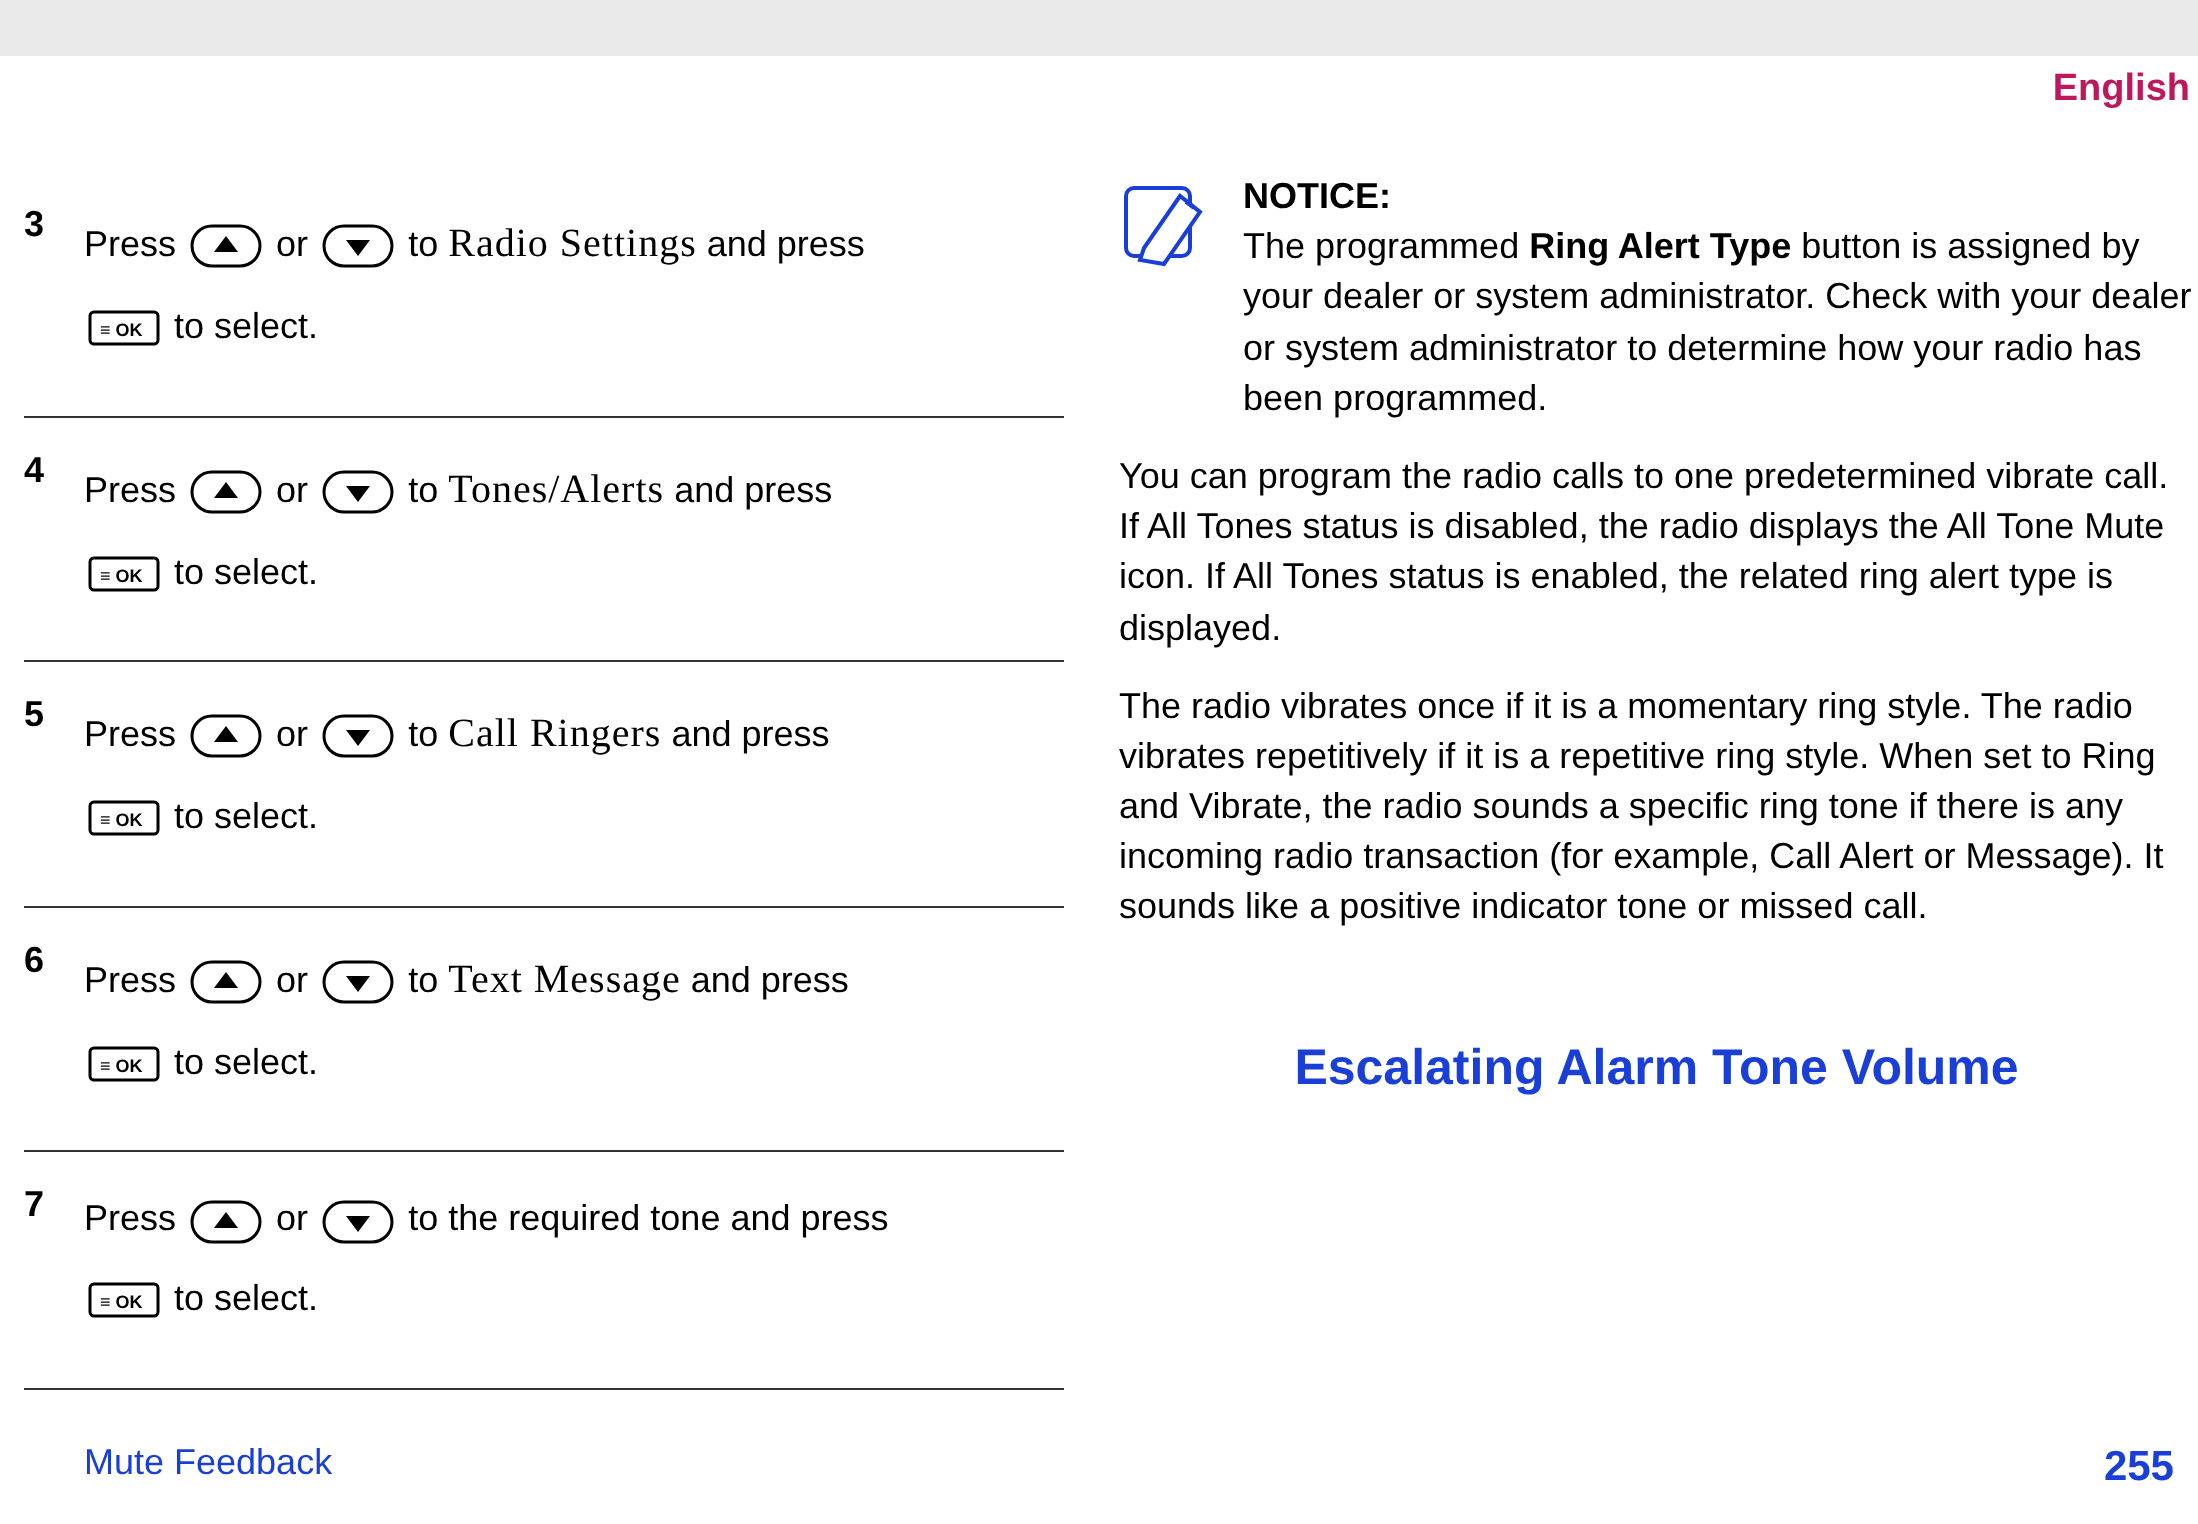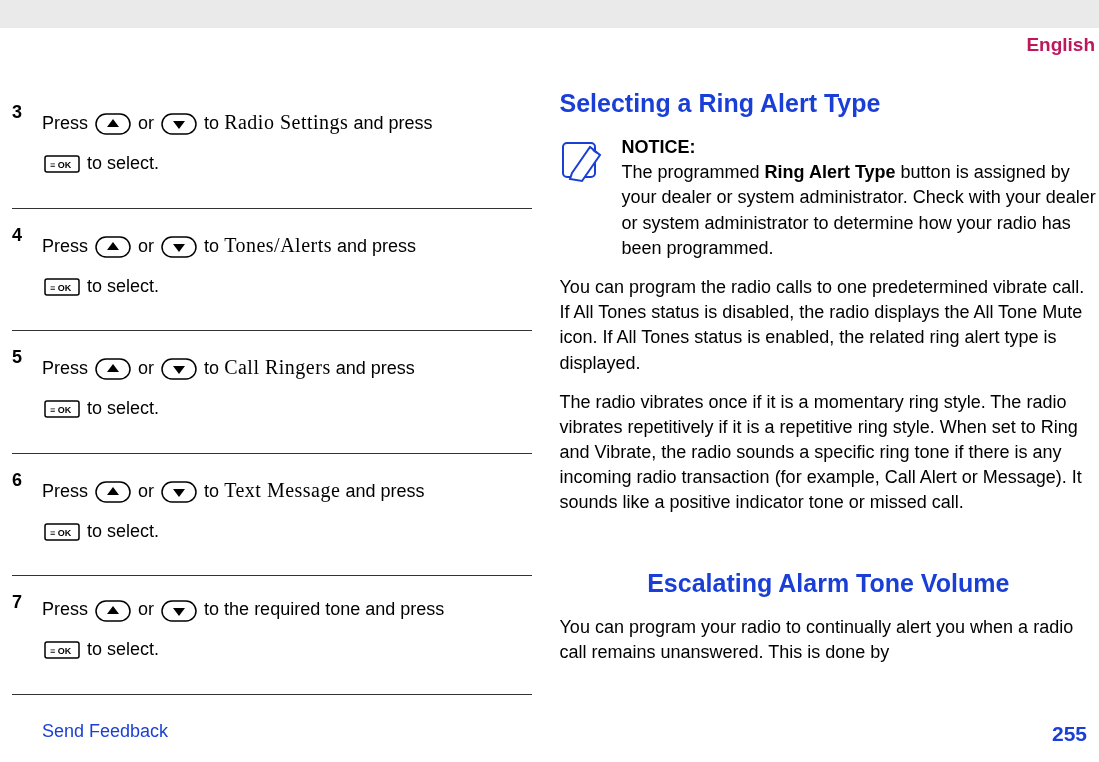--- a/index.html
+++ b/index.html
@@ -246,43 +246,41 @@
               </svg></span>
           <span>to select.</span>
         </div>
       </div>
     </div>
 
   </div>
 
   <div class="col-right">
 
-    <div class="h2">Selecting a Ring Alert Type</div>
 
     <div class="notice-row">
       <div class="notice-icon">
         <svg width="46" height="46">
           <rect x="3" y="6" width="32" height="34" rx="4" fill="none" stroke="#1a3fd6" stroke-width="2"></rect>
           <path d="M12 36 L30 10 L40 18 L22 44 L10 42 Z" fill="#fff" stroke="#1a3fd6" stroke-width="2"></path>
           <line x1="33" y1="13" x2="37" y2="16" stroke="#1a3fd6" stroke-width="2"></line>
         </svg>
       </div>
       <div class="notice-body">
         <span class="notice-label">NOTICE:</span><br>
         <span>The programmed </span><span class="bold">Ring Alert Type</span><span> button is assigned by your dealer or system administrator. Check with your dealer or system administrator to determine how your radio has been programmed.</span>
       </div>
     </div>
 
     <div class="para">You can program the radio calls to one predetermined vibrate call. If All Tones status is disabled, the radio displays the All Tone Mute icon. If All Tones status is enabled, the related ring alert type is displayed.</div>
     <div class="para">The radio vibrates once if it is a momentary ring style. The radio vibrates repetitively if it is a repetitive ring style. When set to Ring and Vibrate, the radio sounds a specific ring tone if there is any incoming radio transaction (for example, Call Alert or Message). It sounds like a positive indicator tone or missed call.</div>
 
     <div class="h2 mt">Escalating Alarm Tone Volume</div>
 
-    <div class="para">You can program your radio to continually alert you when a radio call remains unanswered. This is done by</div>
 
   </div>
 
 </div>
 
 <div class="footer">
-  <span class="footer-link">Send Feedback</span>
+  <span class="footer-link">Mute Feedback</span>
   <span class="page-num">255</span>
 </div>
 
 </body></html>

